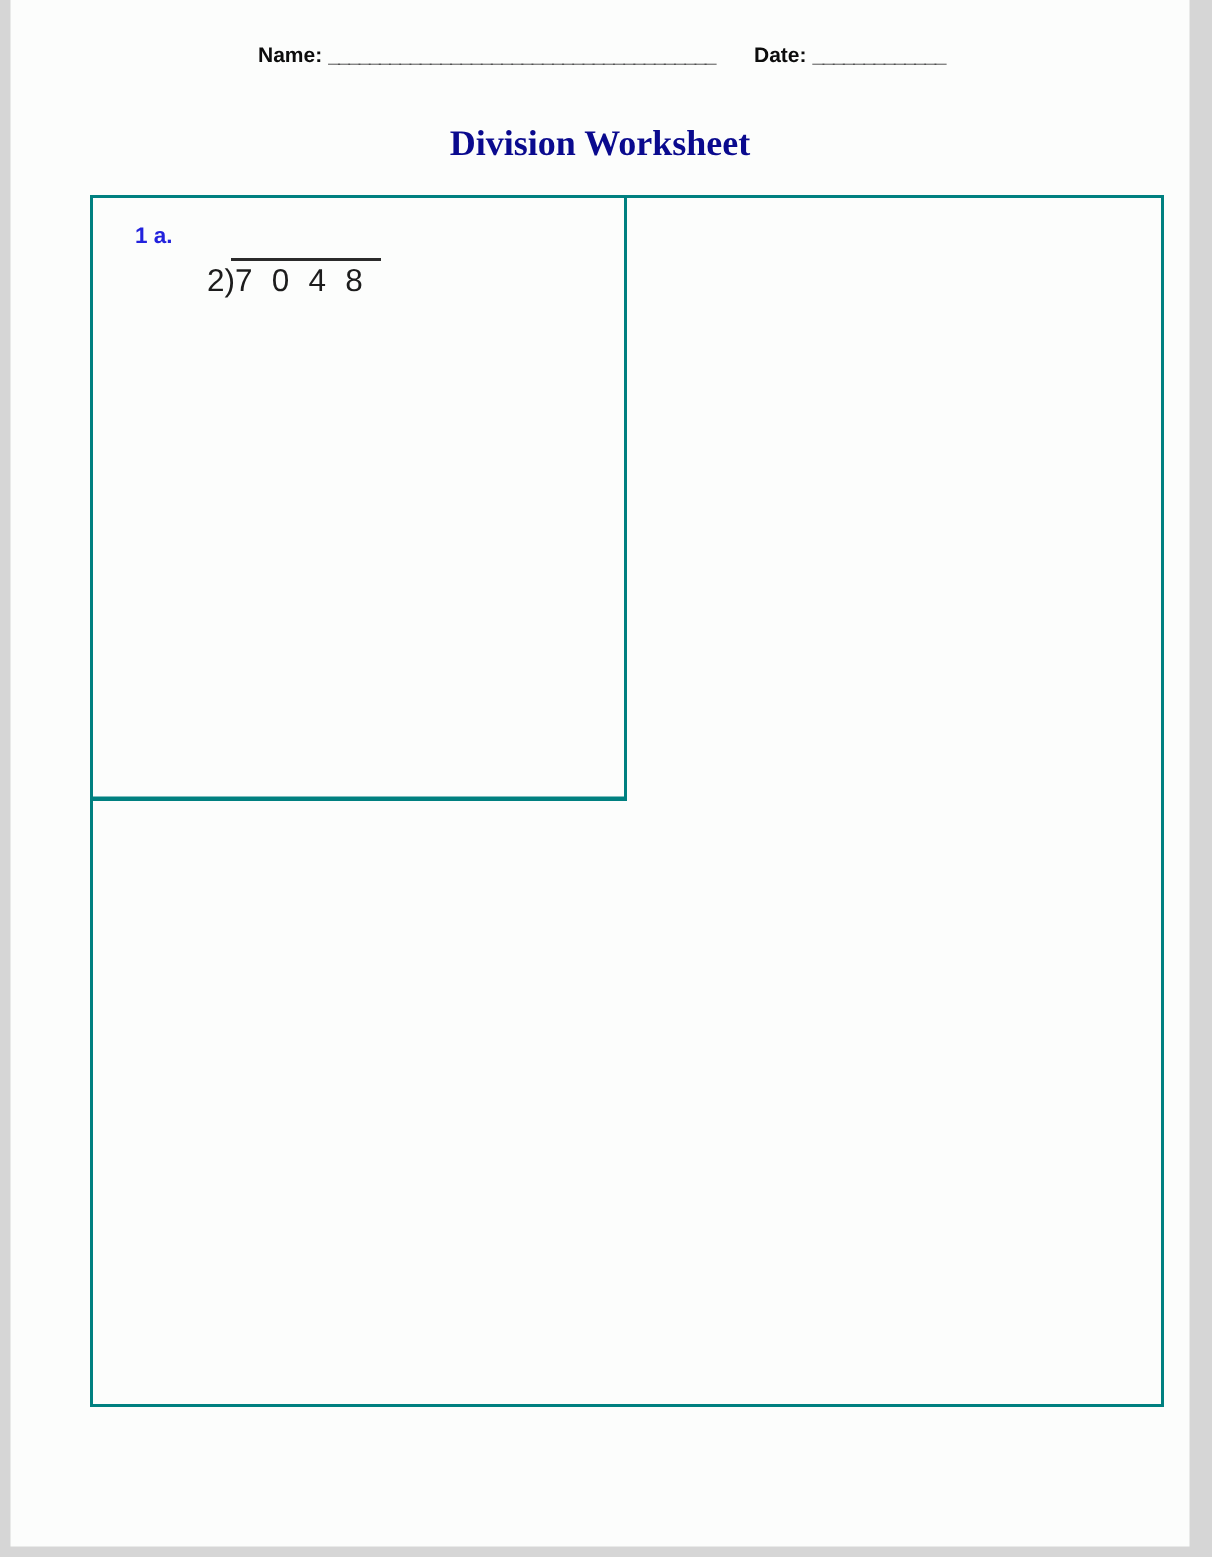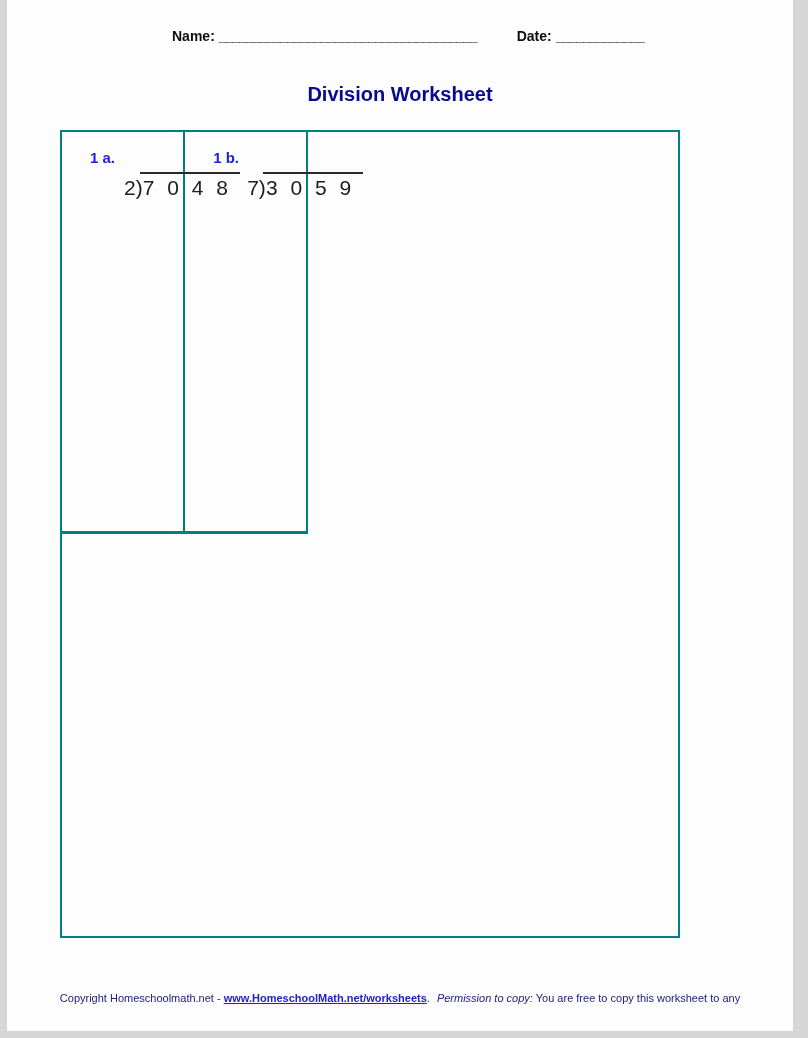--- a/index.html
+++ b/index.html
@@ -18,46 +18,46 @@
   
   .header-fields {
     position:absolute; left:165px; top:28px;
     font-size:14px; font-weight:bold; color:#0d0d0d;
     white-space:nowrap;
   }
   .field-line {
     font-weight:bold; color:#2a2a2a; letter-spacing:-1px;
     margin-left:4px;
   }
-  .date-label { margin-left:28px;padding-left:12px; }
+  .date-label { margin-left:14px;padding-left:12px; }
   
   .title {
     position:absolute; left:0; top:83px; width:100%;
     text-align:center;
-    font-size:20px; font-weight:bold; color:#0a0a8e;
+    font-size:24px; font-weight:bold; color:#0a0a8e;font-family:Liberation Serif, serif;
   }
   
   .grid {
     position:absolute; left:53px; top:130px;
-    width:620px; height:808px;
+    width:716px; height:808px;
     border:2px solid #008080;
     box-sizing:border-box;
     display:grid;
-    grid-template-columns:1fr 1fr 1fr 1fr 1fr;
+    grid-template-columns:1fr 1fr;
     grid-template-rows:1fr 1fr;
   }
   .cell { position:relative; box-sizing:border-box; }
   .cell.vline { border-right:2px solid #008080; }
   .cell.hline { border-bottom:3px solid #008080; }
   .plabel {
     position:absolute; left:28px; top:17px;
     font-size:15px; font-weight:bold; color:#2222dd;
   }
   .expr {
-    position:absolute; left:62px; top:40px;
+    position:absolute; left:76px; top:40px;
     font-size:21px; color:#1c1c1c; line-height:1;
     white-space:nowrap;
   }
   .divisor { line-height:1; }
   .dividend {
     display:inline-block; line-height:1;
     border-top:2px solid #2b2b2b;
     padding:3px 12px 0 3px;
     margin-left:-3px;
     word-spacing:7px;
@@ -85,28 +85,23 @@
 
   <div class="title">Division Worksheet</div>
 
   <div class="grid">
 
     <div class="cell vline hline">
       <div class="plabel">1 a.</div>
       <div class="expr"><span class="divisor">2)</span><span class="dividend">7 0 4 8</span></div>
     </div>
 
-    <div class="cell vline hline">
-      <div class="plabel">1 b.</div>
-      <div class="expr"><span class="divisor">7)</span><span class="dividend">3 0 5 9</span></div>
-    </div>
 
 
 
 
 
   </div>
 
   <div class="footer">
-    <div><span>Copyright Homeschoolmath.net - </span><span class="link">www.HomeschoolMath.net/worksheets</span><span>.</span><span class="perm-italic">Permission to copy:</span><span> You are free to copy this worksheet to any</span></div>
   </div>
 
 </div>
 
 </body></html>

